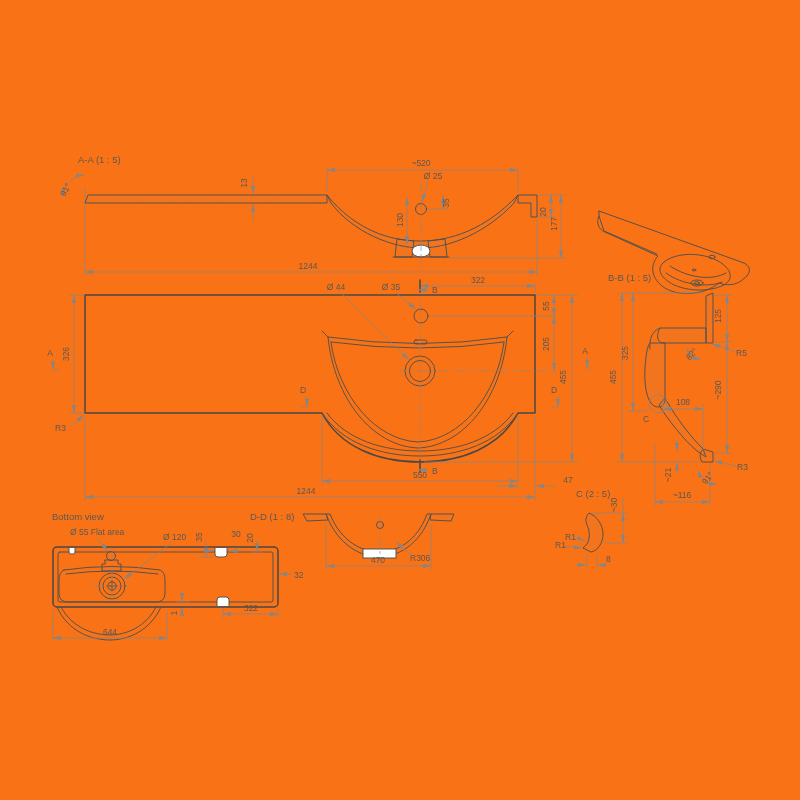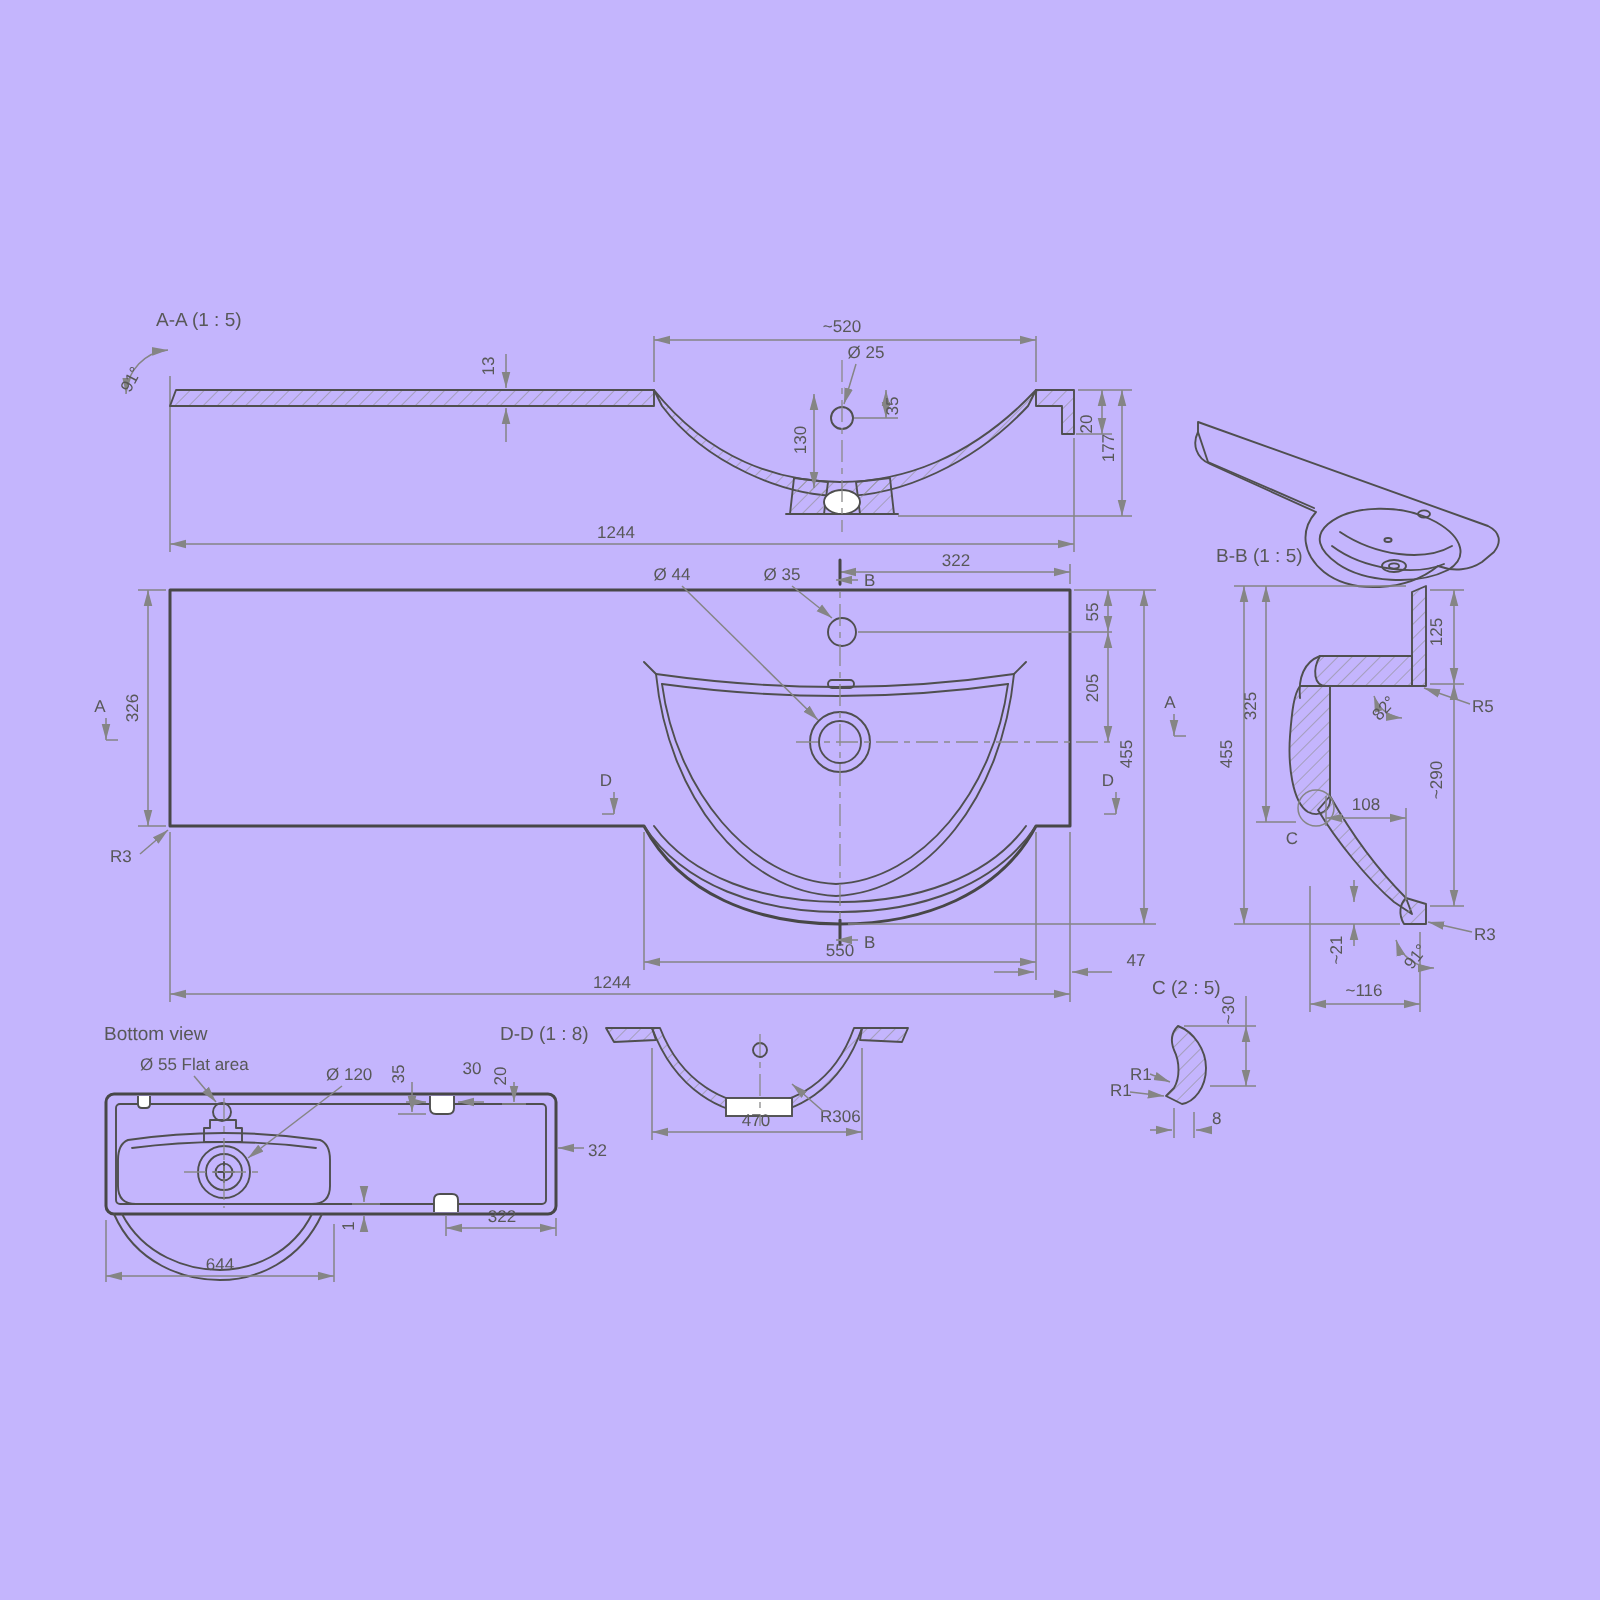--- a/index.html
+++ b/index.html
@@ -1,16 +1,16 @@
 <!DOCTYPE html>
 <html><head>
 <meta charset="utf-8">
 <style>
   html,body{margin:0;padding:0;background:#ffffff;}
-  .canvas{position:relative;width:800px;height:800px;background:#c4b5fd;overflow:hidden;text-align:right;}
+  .canvas{position:relative;width:800px;height:800px;background:#f97316;overflow:hidden;text-align:right;}
   svg{display:block;}
   svg text{font-family:"Liberation Sans",sans-serif;fill:#585858;}
   .t{font-size:8.5px;}
   .vl{font-size:9.5px;}
   .ol{stroke:#474747;fill:none;stroke-width:1.5;stroke-linejoin:round;stroke-linecap:round;}
   .o2{stroke:#4f4f4f;fill:none;stroke-width:0.95;stroke-linejoin:round;stroke-linecap:round;}
   .dl{stroke:#858585;fill:none;stroke-width:0.75;}
   .cl{stroke:#8a8a8a;fill:none;stroke-width:0.65;stroke-dasharray:11 3 3 3;}
   .hs{fill:url(#hatch);stroke:#4f4f4f;stroke-width:0.95;stroke-linejoin:round;}
   .wh{fill:#ffffff;stroke:#4f4f4f;stroke-width:0.95;}

